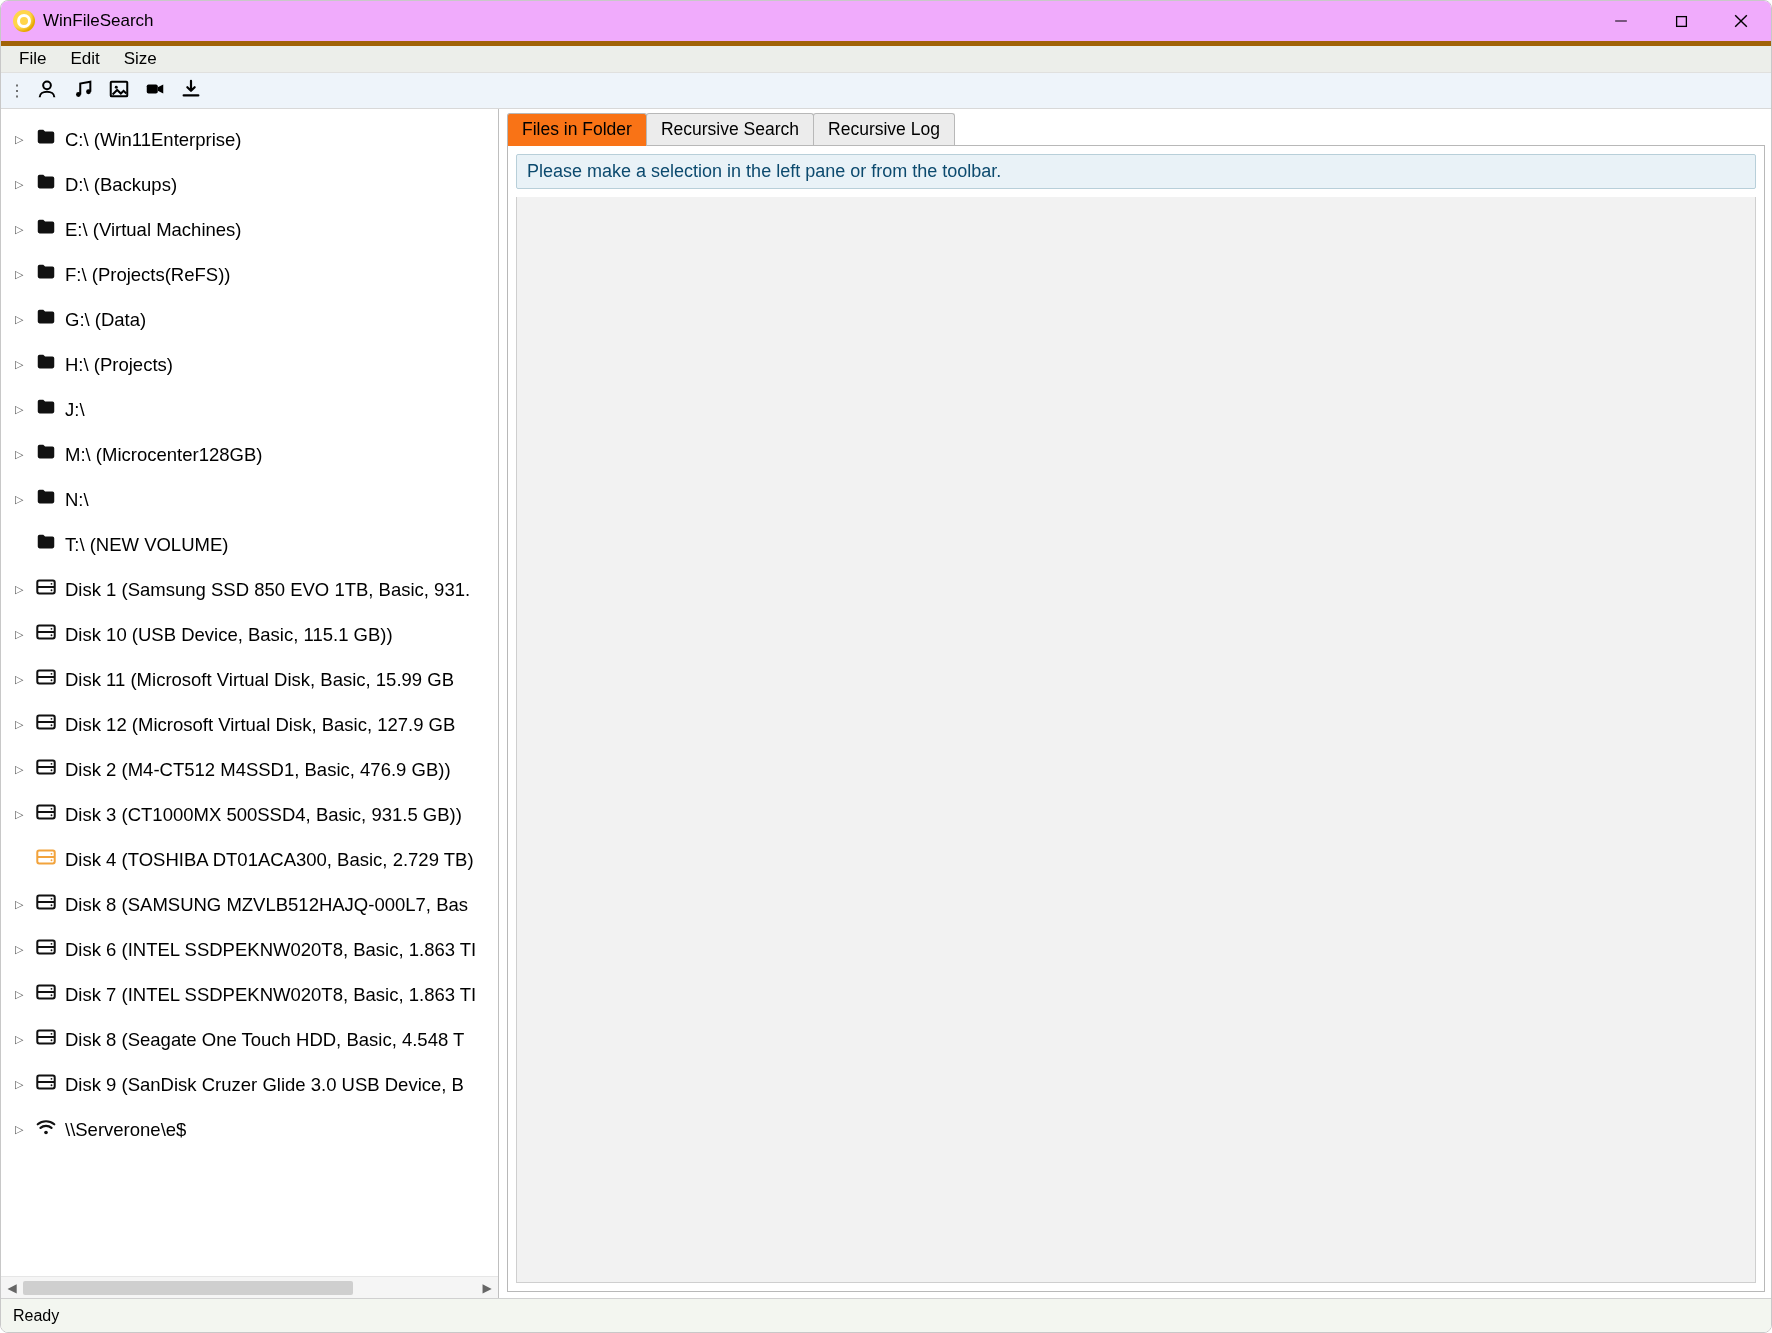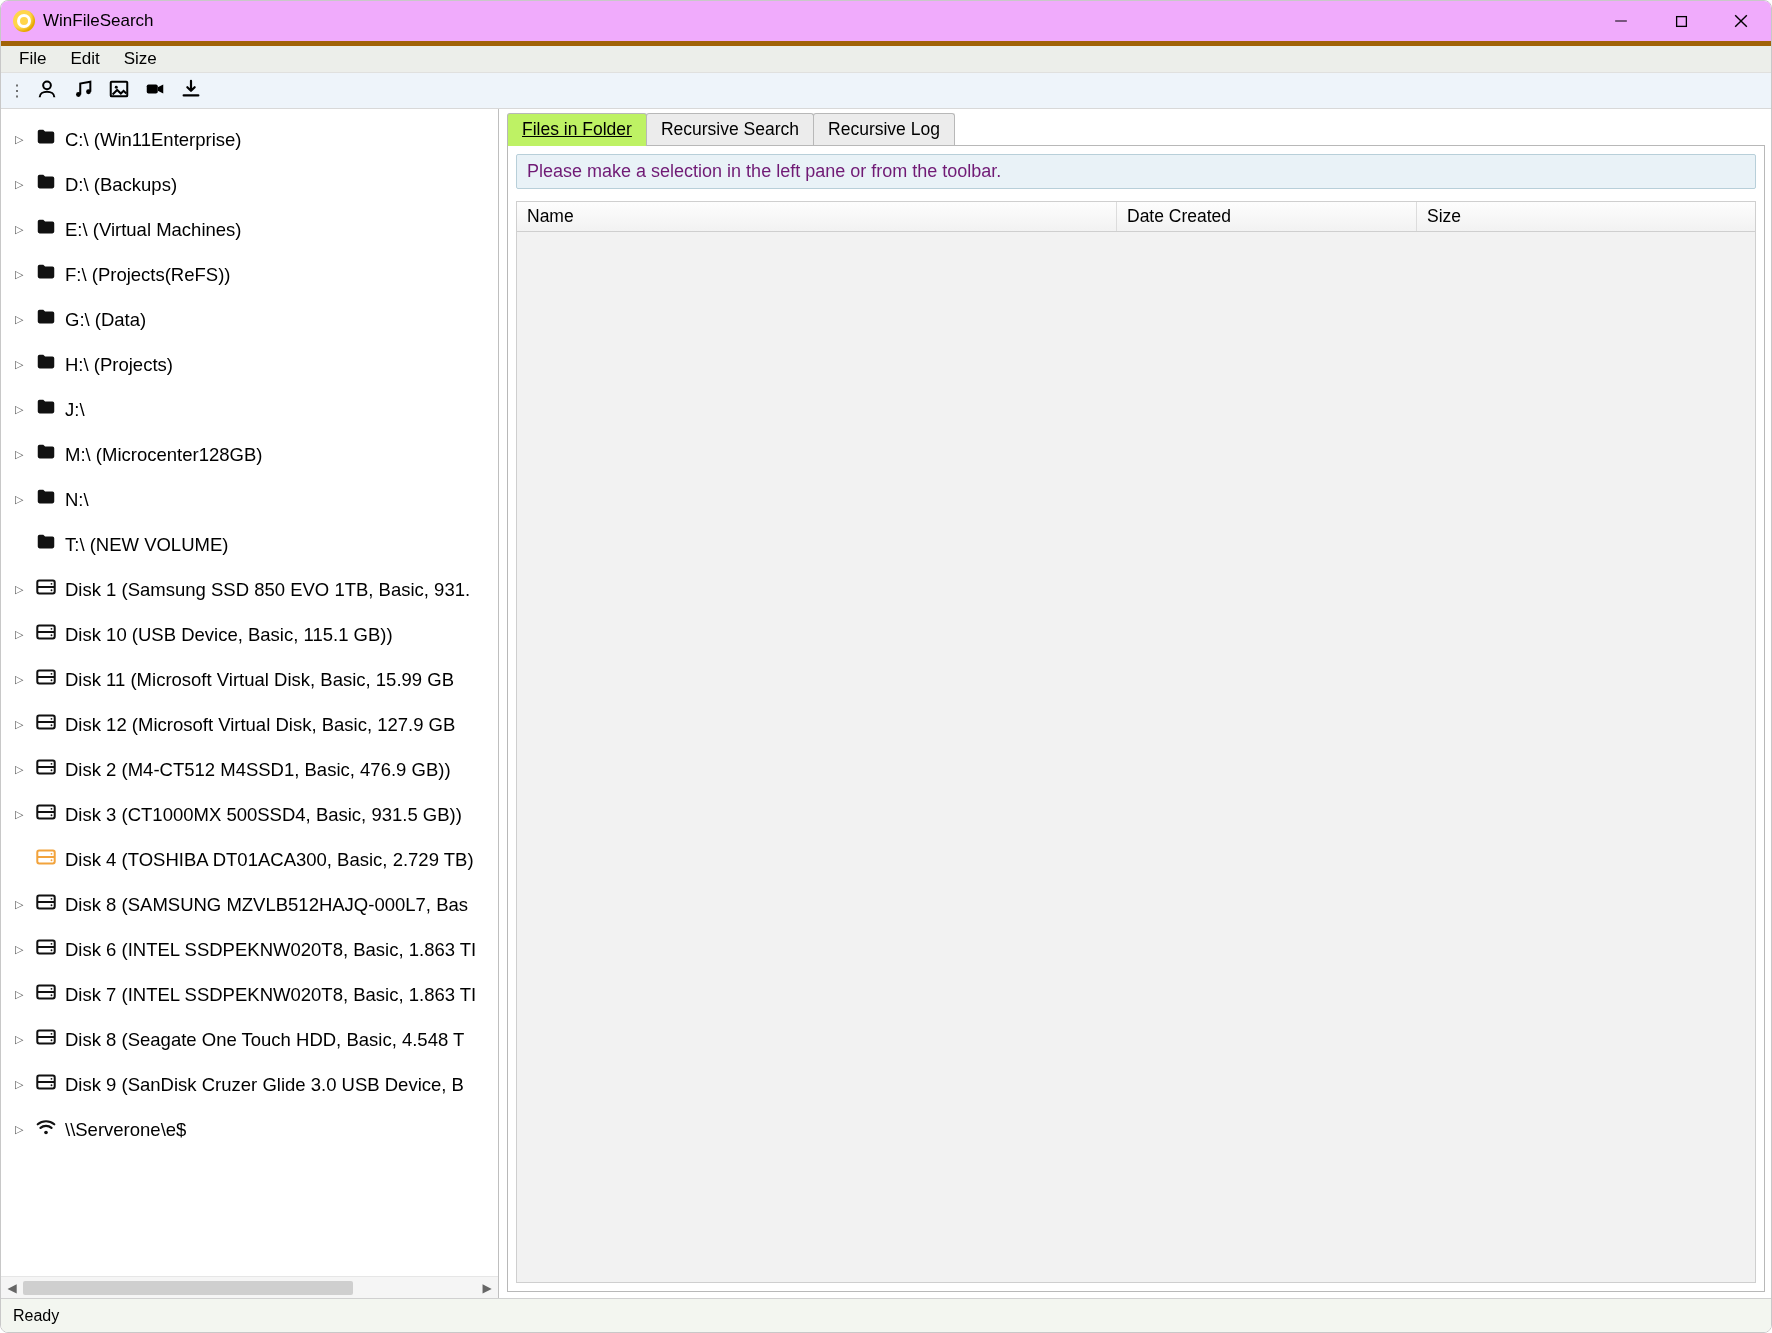--- a/index.html
+++ b/index.html
@@ -133,38 +133,37 @@
 .tabs .tab {
   padding: 5px 14px 4px 14px;
   border: 1px solid #b8b8b8;
   border-bottom: none;
   background: #ececec;
   font-size: 17.5px;
   margin-right: -1px;
   border-radius: 3px 3px 0 0;
 }
 .tabs .tab.active {
-  background: #bef264;
+  background: #f97316;
   position: relative;
   z-index: 2;
-  text-decoration: underline;
 }
 .content-border {
   border: 1px solid #b8b8b8;
   flex: 1;
   display: flex;
   flex-direction: column;
   background: #fff;
   margin-top: -1px;
 }
 .hint-box {
   margin: 8px;
   border: 1px solid #b8cfd9;
   background: #e9f2f7;
-  color: #701a75;
+  color: #0c4a6e;
   font-size: 18px;
   padding: 6px 10px;
   border-radius: 2px;
 }
 .grid-header {
   display: flex;
   margin: 4px 8px 0 8px;
   border: 1px solid #cfcfcf;
   background: #fbfbfb;
 }
@@ -473,25 +472,20 @@
   </div>
 
   <div class="right-pane">
     <div class="tabs">
       <div class="tab active">Files in Folder</div>
       <div class="tab">Recursive Search</div>
       <div class="tab">Recursive Log</div>
     </div>
     <div class="content-border">
       <div class="hint-box">Please make a selection in the left pane or from the toolbar.</div>
-      <div class="grid-header">
-        <div class="col" style="width:600px">Name</div>
-        <div class="col" style="width:300px">Date Created</div>
-        <div class="col" style="flex:1;border-right:none">Size</div>
-      </div>
       <div class="grid-body"></div>
     </div>
   </div>
 </div>
 
 <div class="statusbar">
   <span>Ready</span>
 </div>
 
 </body></html>

